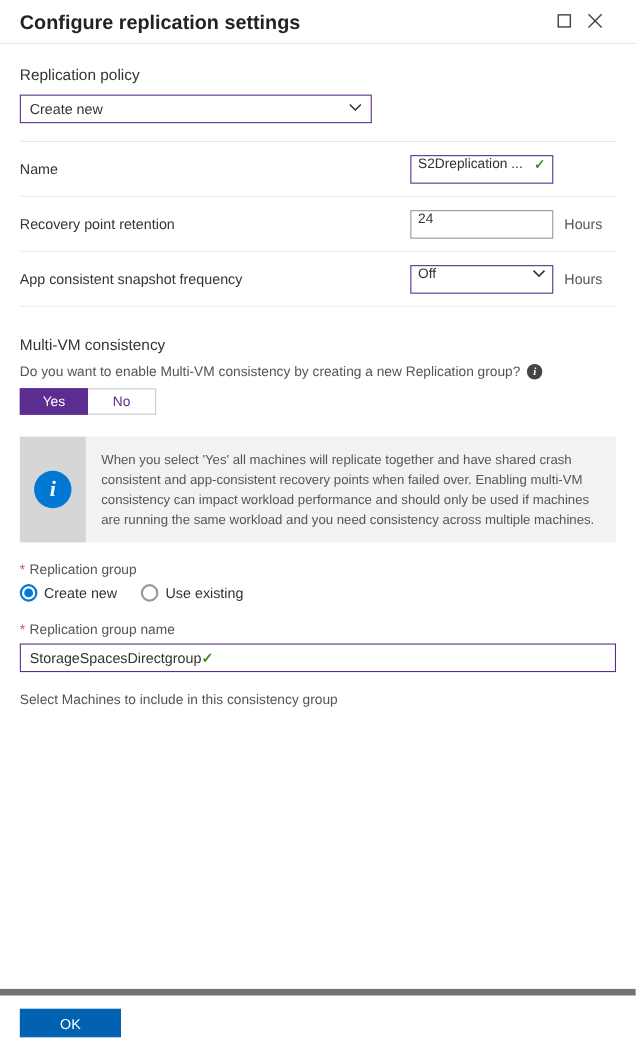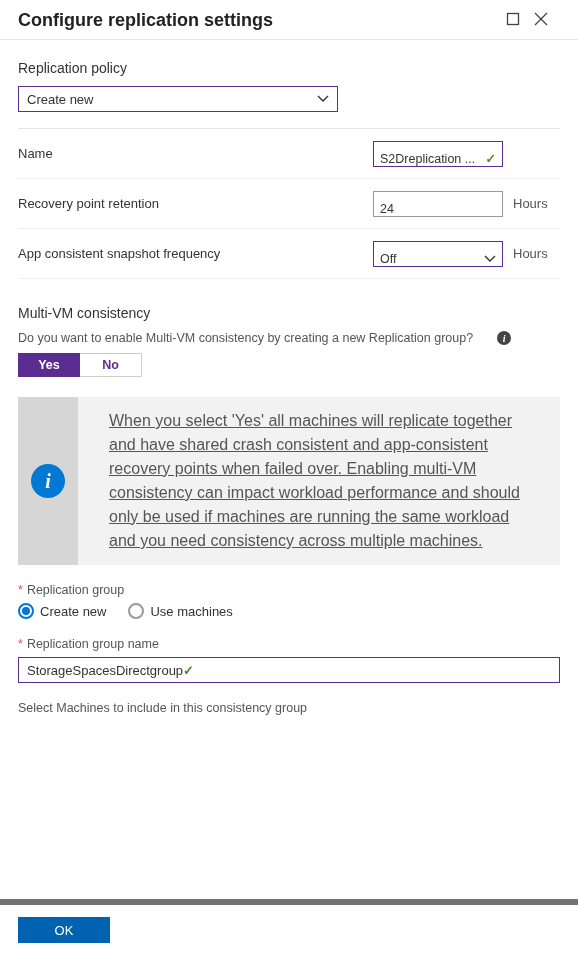--- a/index.html
+++ b/index.html
@@ -41,57 +41,56 @@
     display: flex; align-items: center;
     height: 50px;
     border-bottom: 1px solid #eee;
   }
   .form-row:last-of-type { border-bottom: none; }
   .form-label { width: 355px; font-size: 13px; color: #333; }
   .form-input {
     width: 130px; height: 26px;
     border: 1px solid #5c2d91;
     padding: 0 6px; font-size: 12.5px;
-    display: flex; align-items: flex-end; justify-content: space-between;
+    display: flex; align-items: flex-start; justify-content: space-between;
     background: #fff;
   }
   .form-input.gray { border-color: #999; }
   .form-input .check { color: #4b8a25; font-weight: bold; }
   .form-suffix { margin-left: 10px; font-size: 13px; color: #555; }
-  .question { font-size: 12.5px; color: #555; margin: 10px 0 8px 0; display: flex; align-items: center; gap: 24px; }
+  .question { font-size: 12.5px; color: #555; margin: 10px 0 8px 0; display: flex; align-items: center; gap: 6px; }
   .info-circle {
     display: inline-flex; width: 14px; height: 14px; border-radius: 50%;
     background: #444; color: #fff; align-items: center; justify-content: center;
     font-style: italic; font-family: Georgia, serif; font-size: 10px; font-weight: bold;
   }
   .toggle { display: flex; }
   .toggle-opt {
     width: 62px; height: 24px;
     display: flex; align-items: center; justify-content: center;
     font-size: 12.5px; cursor: pointer;
     border: 1px solid #ccc;
-    font-weight: bold;
   }
   .toggle-opt.yes { background: #5c2d91; color: #fff; border-color: #5c2d91; }
   .toggle-opt.no { background: #fff; color: #5c2d91; border-left: none; }
   .info-box {
     display: flex; margin-top: 20px;
     background: #f2f2f2;
   }
   .info-box .icon-col {
     width: 60px; background: #d6d6d6;
     display: flex; align-items: center; justify-content: center;
   }
   .info-box .icon-col .bigcircle {
     width: 34px; height: 34px; border-radius: 50%;
     background: #0078d4; color: #fff;
     display: flex; align-items: center; justify-content: center;
     font-family: Georgia, serif; font-style: italic; font-size: 20px; font-weight: bold;
   }
-  .info-box .text-col { padding: 12px 31px; font-size: 16px; color: #555; line-height: 1.5; flex: 1; text-decoration: underline; }
+  .info-box .text-col { padding: 12px 14px; font-size: 12px; color: #555; line-height: 1.5; flex: 1; }
   .required-label { font-size: 12.5px; color: #555; margin-top: 18px; }
   .required-label .star { color: #d9534f; margin-right: 4px; }
   .radio-row { display: flex; gap: 22px; margin-top: 6px; align-items: center; }
   .radio-opt { display: flex; align-items: center; gap: 6px; cursor: pointer; font-size: 13px; color:#333; }
   .radio-circle {
     width: 16px; height: 16px; border-radius: 50%;
     border: 2px solid #0078d4; display: flex; align-items: center; justify-content: center;
   }
   .radio-circle.gray { border-color: #999; }
   .radio-dot { width: 8px; height: 8px; border-radius: 50%; background: #0078d4; }
@@ -213,21 +212,21 @@
     </div>
     <div class="radio-row">
       <div class="radio-opt">
         <span class="radio-circle">
             <span class="radio-dot"></span>
           </span>
         <span>Create new</span>
       </div>
       <div class="radio-opt">
         <span class="radio-circle gray"></span>
-        <span>Use machines</span>
+        <span>Use existing</span>
       </div>
     </div>
 
     <div class="required-label">
       <span class="star">*</span><span>Replication group name</span>
     </div>
     <div class="wide-input">
       <span>StorageSpacesDirectgroup</span>
       <span class="check">✓</span>
     </div>

